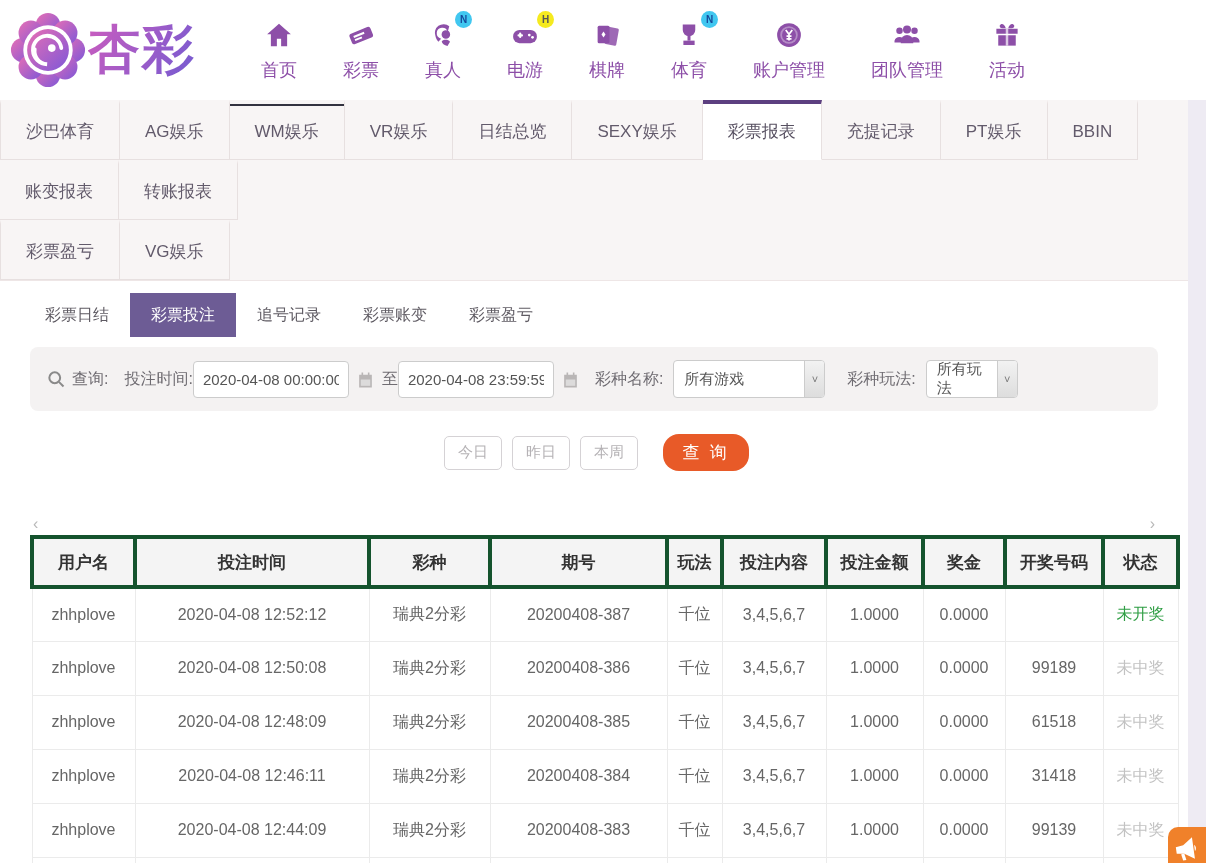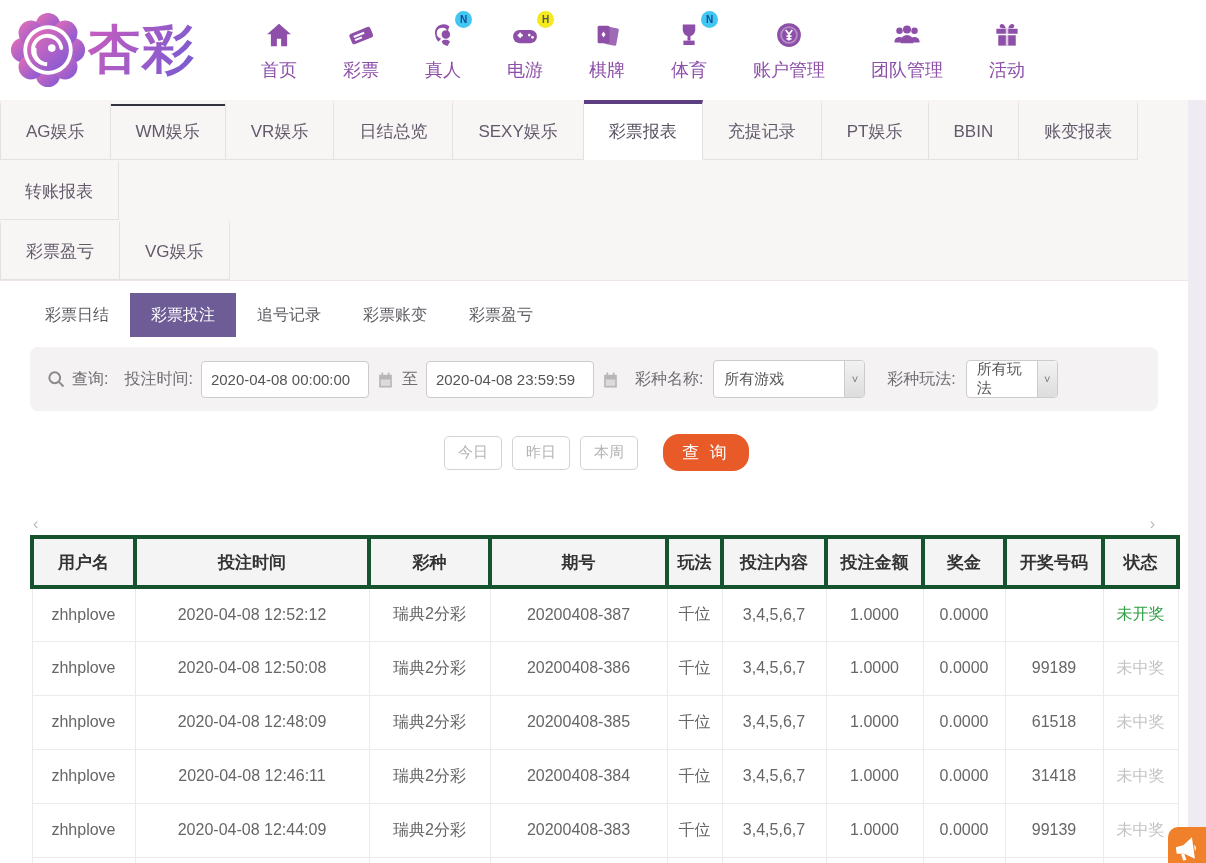--- a/index.html
+++ b/index.html
@@ -45,37 +45,37 @@
   
   .filterbar { margin:10px 30px 0 30px; height:64px; background:#f4f2f2; border-radius:8px;
     display:flex; align-items:center; padding:0 16px; }
   .filterbar .lbl { font-size:16px; color:#6f6c72; white-space:nowrap; }
   .icon-search { width:20px; height:20px; margin-right:6px; }
   .icon-search svg { width:20px; height:20px; stroke:#8a8a8a; fill:none; stroke-width:2.4; }
   .icon-cal { width:19px; height:19px; margin:0 7px; }
   .icon-cal svg { width:19px; height:19px; fill:#b9b6b6; }
   .txt-input { height:37px; border:1px solid #ccc; border-radius:4px; background:#fff; color:#555;
     font-size:15px; padding:0 9px; font-family:inherit; outline:none; }
-  .input-from,.input-to { width:168px; margin-left:8px; }
+  .input-from,.input-to { width:156px; }
   .selectbox { height:38px; border:1px solid #ccc; border-radius:4px; background:#fff; display:flex;
     align-items:stretch; overflow:hidden; margin-left:10px; cursor:pointer; }
   .selectbox .sel-val { font-size:15px; color:#555; padding:0 10px; display:flex; align-items:center; }
   .sel-arrow { width:20px; background:linear-gradient(#f2f2f2,#ddd); border-left:1px solid #ccc;
     display:flex; align-items:center; justify-content:center; color:#777; font-size:11px; }
   .sel-game { width:152px; } .sel-game .sel-val { flex:1; }
   .sel-play { width:92px; } .sel-play .sel-val { flex:1; }
   .gap8 { width:8px; } .gap16 { width:16px; } .gap22 { width:22px; }
 
   
   .btnrow { display:flex; justify-content:center; align-items:center; margin-top:23px; }
   .ghost-btn { height:34px; padding:0 13px; border:1px solid #d5d2d5; border-radius:5px; background:#fff;
     color:#b5b2b5; font-size:15px; margin:0 5px; cursor:pointer; font-family:inherit; }
   .search-btn { height:37px; width:86px; border:none; border-radius:16px;
     background:var(--search-orange,#e85a28); color:#fff; font-size:17px; margin-left:20px;
-    cursor:pointer; font-family:Liberation Sans, sans-serif; letter-spacing:3px; }
+    cursor:pointer; font-family:Liberation Serif, serif; letter-spacing:3px; }
 
   
   .table-wrap { margin:0 30px; position:relative; }
   .scroll-arrows { display:flex; justify-content:space-between; margin-top:46px; height:18px;
     color:#b9b9b9; font-size:16px; padding:0 3px; }
   .scroll-arrows span { cursor:pointer; line-height:14px; }
   table { border-collapse:collapse; width:1146px; table-layout:fixed; }
   th { background:#f4f4f4; font-size:17px; font-weight:bold; color:#333; height:50px;
     border:4px solid #14532d; text-align:center; }
   td { height:54px; font-size:16px; color:#666; text-align:center; border:1px solid #ebebeb;
@@ -218,20 +218,21 @@
             <path d="M8 6.5C6 6.5 5.5 4 7.2 3.4 8.8 2.8 10.5 4.6 11 6.5zM16 6.5c2 0 2.5-2.5.8-3.1C15.2 2.8 13.5 4.6 13 6.5z"></path>
           </svg>
         </span>
         <span class="nav-label">活动</span>
       </div>
     </div>
 </div>
 
 <div class="tabstrip">
   <div class="tabs-row" id="tabs-row1">
+      <div class="tab">沙巴体育</div>
       <div class="tab">AG娱乐</div>
       <div class="tab hovered">WM娱乐</div>
       <div class="tab">VR娱乐</div>
       <div class="tab">日结总览</div>
       <div class="tab">SEXY娱乐</div>
       <div class="tab active">彩票报表</div>
       <div class="tab">充提记录</div>
       <div class="tab">PT娱乐</div>
       <div class="tab">BBIN</div>
       <div class="tab">账变报表</div>

